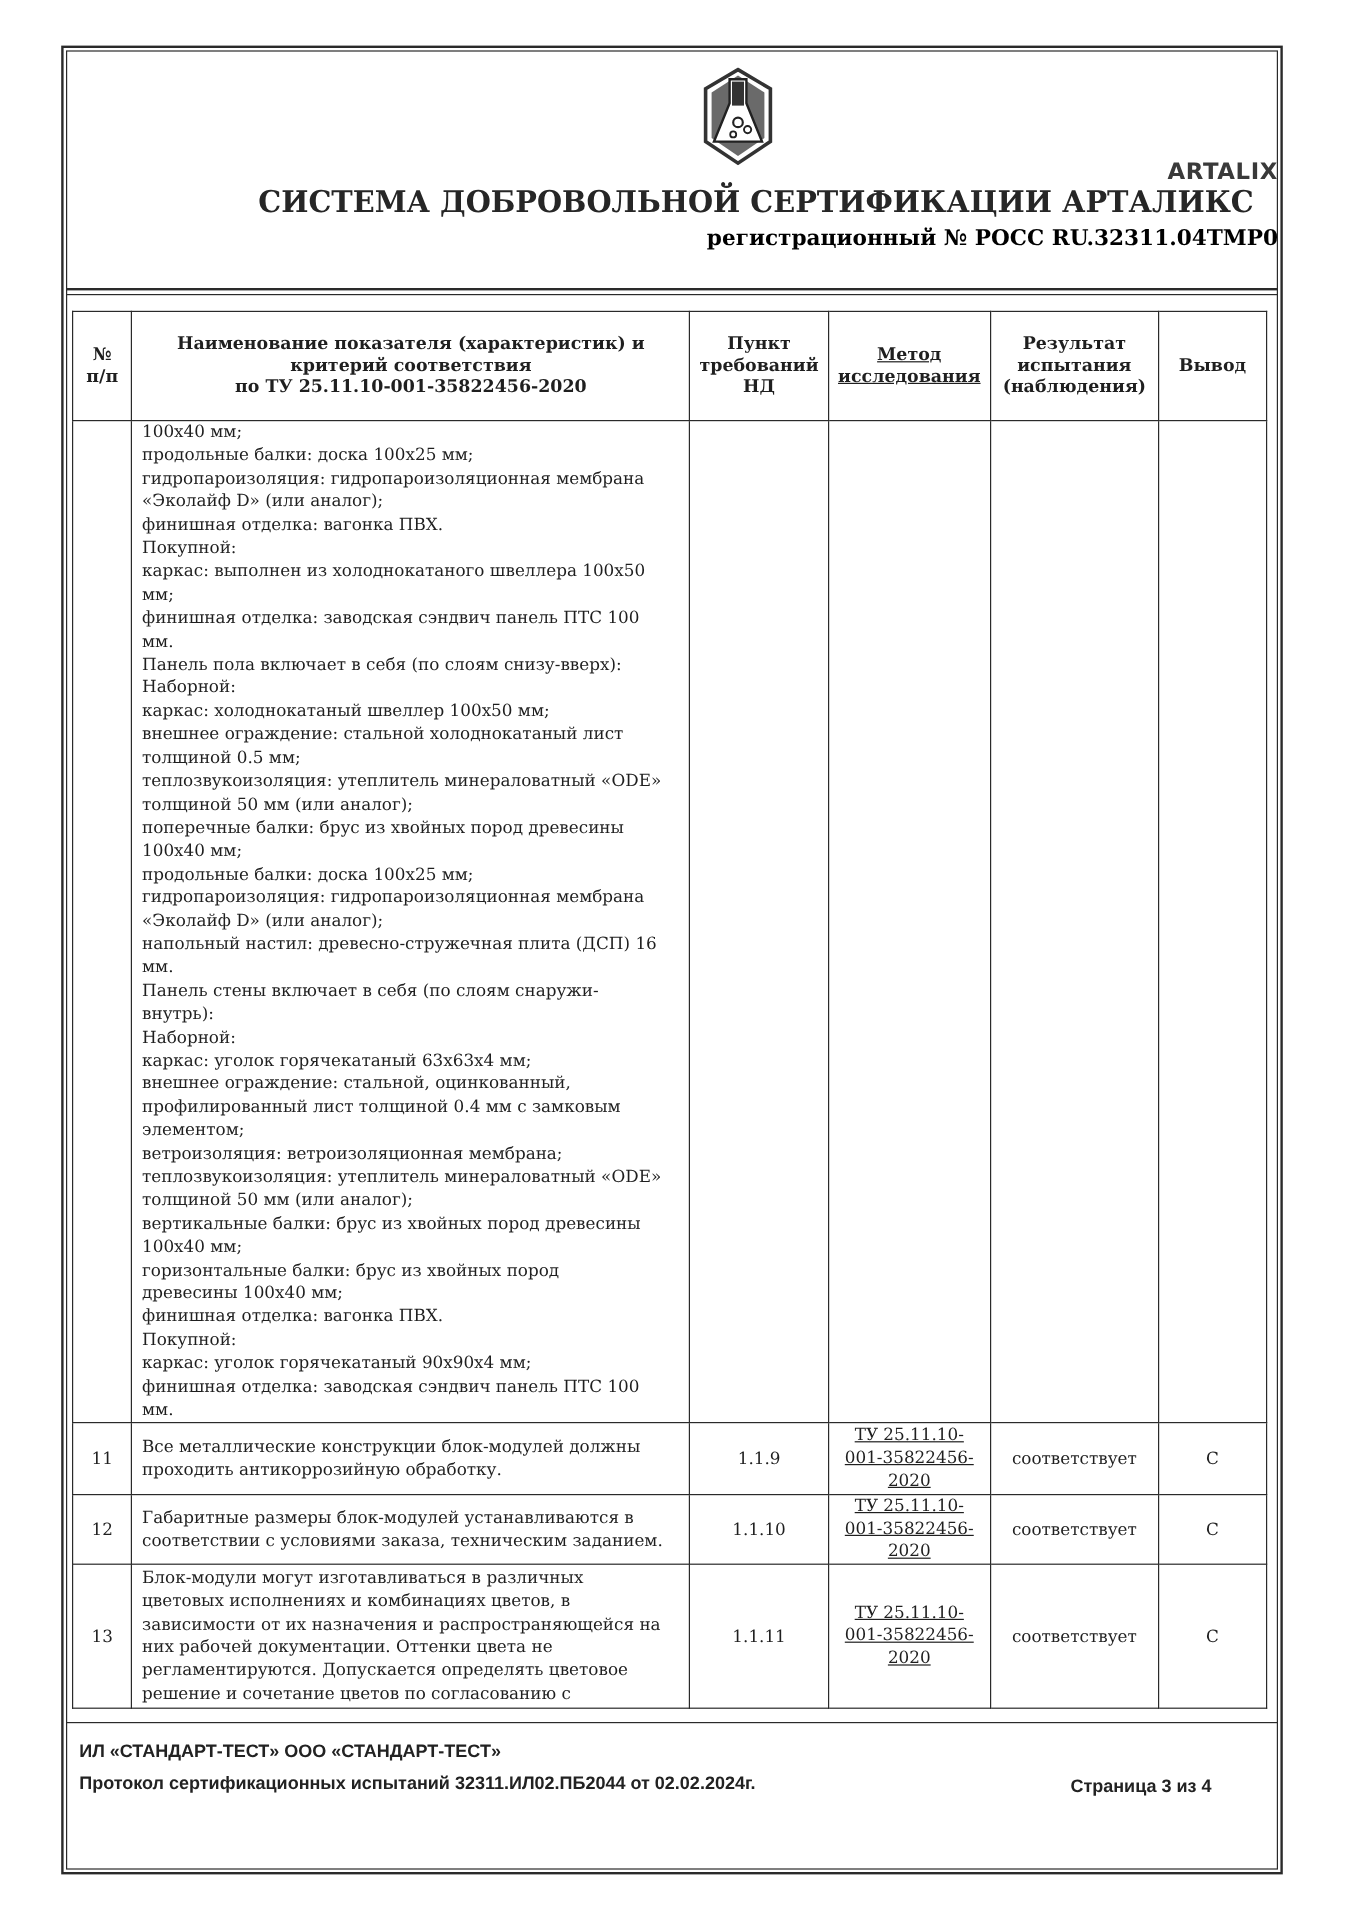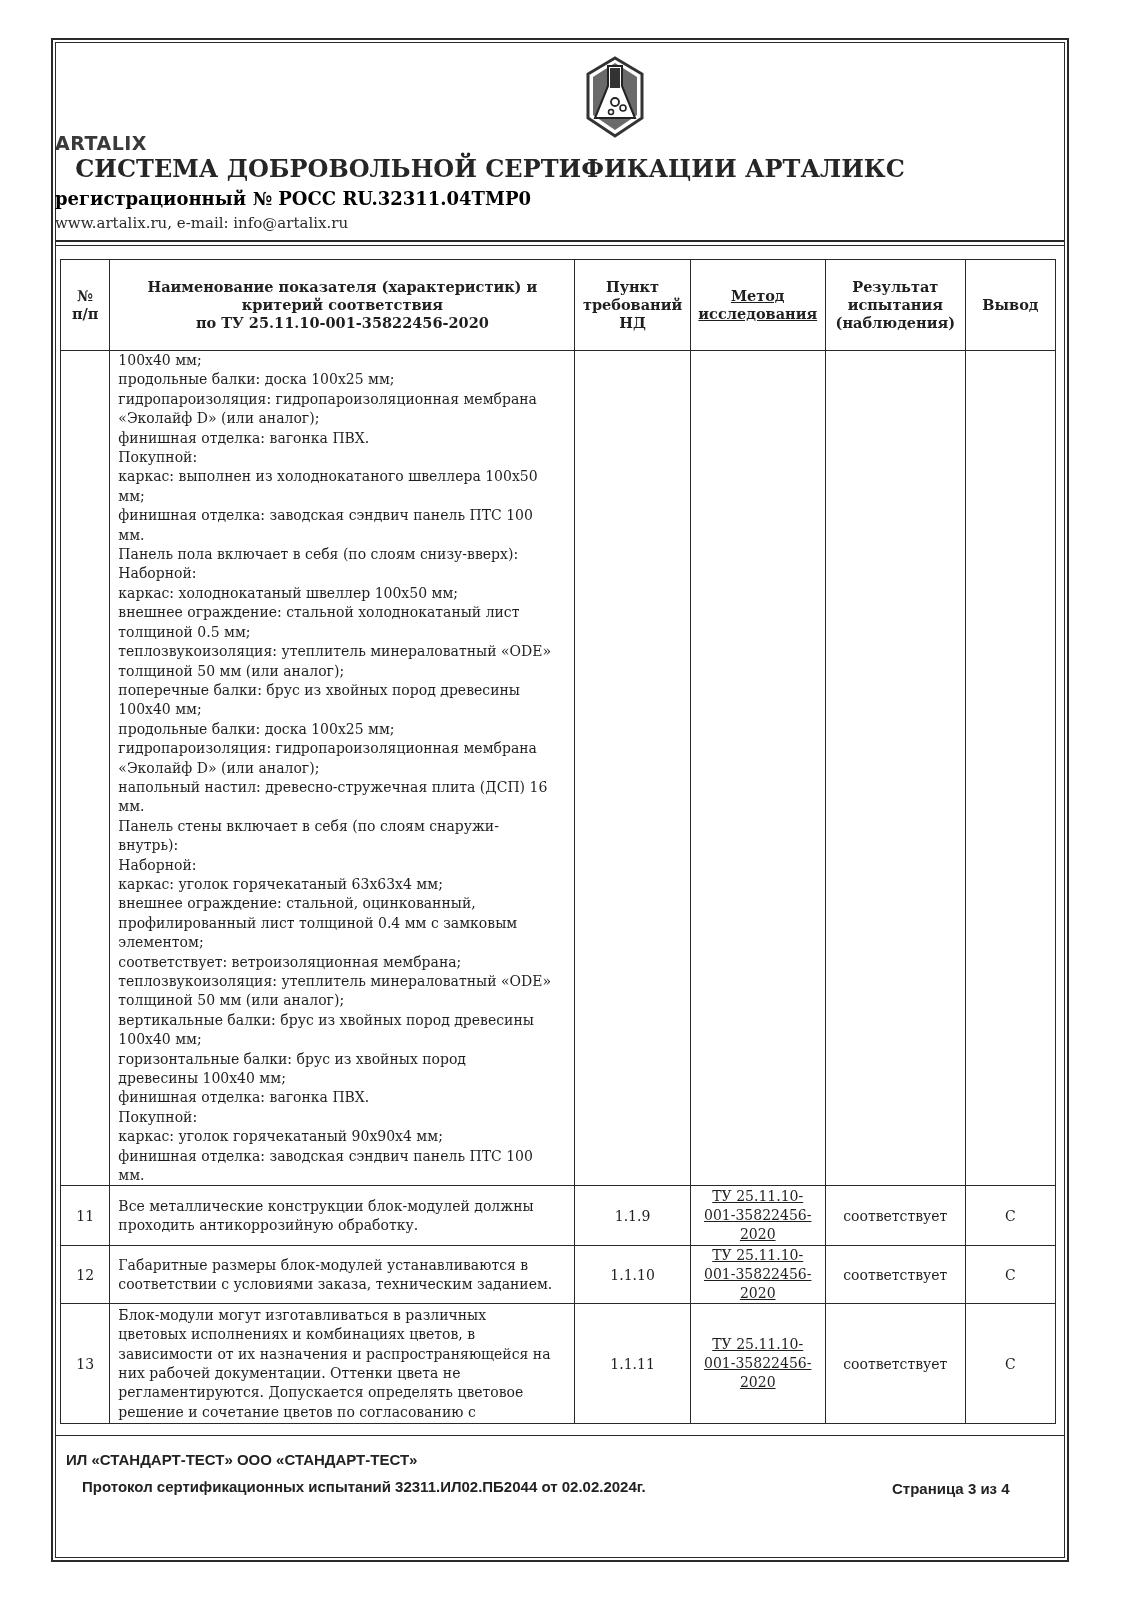--- a/index.html
+++ b/index.html
@@ -4,21 +4,21 @@
 <style>
   html, body { margin: 0; padding: 0; background: #ffffff; }
   body { width: 1132px; height: 1600px; position: relative; overflow: hidden;
          font-family: "Liberation Sans", sans-serif; color: #1a1a1a; }
 
   .frame-outer { position: absolute; left: 51px; top: 38px; width: 1018px; height: 1524px;
                  border: 2px solid #2a2a2a; box-sizing: border-box; }
   .frame-inner { position: absolute; left: 55px; top: 42px; width: 1010px; height: 1516px;
                  border: 1.5px solid #2a2a2a; box-sizing: border-box; }
 
-  .header { position: absolute; left: 55px; top: 42px; width: 1010px; height: 200px; text-align: left; }
+  .header { position: absolute; left: 55px; top: 42px; width: 1010px; height: 200px; text-align: right; }
   .logo { position: absolute; left: 530px; top: 14px; width: 60px; height: 82px; }
   .brand { position: absolute; left: 0; width: 100%; top: 90px; font-family: "DejaVu Sans", sans-serif;
            font-weight: bold; font-size: 19px; color: #3a3a3a; letter-spacing: 0.5px; }
   .system-title { position: absolute; left: 0; width: 100%; top: 112px; font-family: "DejaVu Serif", serif;
                   font-weight: bold; font-size: 25px; color: #262626; transform: scaleX(0.96); }
   .reg-number { position: absolute; left: 0; width: 100%; top: 146px; font-family: "DejaVu Serif", serif;
                 font-weight: bold; font-size: 18px; color: #000000; }
   .contacts { position: absolute; left: 0; width: 100%; top: 172px; font-family: "DejaVu Serif", serif;
               font-size: 15px; color: #2a2a2a; }
 
@@ -40,21 +40,21 @@
   td.c-name .lines { padding: 0 6px 0 8px; line-height: 19.4px; }
   td.c-name .lines div { white-space: nowrap; }
   tr.cont td.c-name .lines { padding-top: 0; }
   td.cell-center { text-align: center; line-height: 19px; }
   .method-lines div { line-height: 19px; }
 
   .footer-div { position: absolute; left: 55px; top: 1435px; width: 1010px; border-top: 1.5px solid #2a2a2a; }
   .footer-lab { position: absolute; left: 66px; top: 1451px; font-family: "Liberation Sans", sans-serif;
                 font-weight: bold; font-size: 15px; color: #222; }
   .footer-protocol { position: absolute; left: 66px; top: 1478px; font-family: "Liberation Sans", sans-serif;
-                     font-weight: bold; font-size: 15px; color: #222; margin-left: 16px; }
+                     font-weight: bold; font-size: 15px; color: #222; }
   .footer-page { position: absolute; left: 892px; top: 1480px; font-family: "Liberation Sans", sans-serif;
                  font-weight: bold; font-size: 15px; color: #222; }
 </style>
 </head>
 <body>
 
 <div class="frame-outer"></div>
 <div class="frame-inner"></div>
 
 <div class="header">
@@ -63,21 +63,20 @@
     <polygon points="30,7 52,21 52,59 30,74 8,59 8,21" fill="#6a6a6a"></polygon>
     <polygon points="23,10 37,10 37,30 50,62 10,62 23,30" fill="#ffffff" stroke="#222" stroke-width="2"></polygon>
     <rect x="25" y="12" width="10" height="20" fill="#333"></rect>
     <circle cx="30" cy="46" r="4" fill="none" stroke="#222" stroke-width="1.8"></circle>
     <circle cx="38" cy="52" r="3" fill="none" stroke="#222" stroke-width="1.6"></circle>
     <circle cx="26" cy="56" r="2.5" fill="none" stroke="#222" stroke-width="1.5"></circle>
   </svg>
   <div class="brand">ARTALIX</div>
   <div class="system-title">СИСТЕМА ДОБРОВОЛЬНОЙ СЕРТИФИКАЦИИ АРТАЛИКС</div>
   <div class="reg-number">регистрационный № РОСС RU.32311.04ТМР0</div>
-  <div class="contacts">www.artalix.ru, e-mail: info@artalix.ru</div>
 </div>
 
 <div class="divider1"></div>
 <div class="divider2"></div>
 
 <table class="results">
   <thead>
     <tr>
       <th class="c-num">
         <div>№</div>
@@ -134,21 +133,21 @@
             <div>«Эколайф D» (или аналог);</div>
             <div>напольный настил: древесно-стружечная плита (ДСП) 16</div>
             <div>мм.</div>
             <div>Панель стены включает в себя (по слоям снаружи-</div>
             <div>внутрь):</div>
             <div>Наборной:</div>
             <div>каркас: уголок горячекатаный 63x63x4 мм;</div>
             <div>внешнее ограждение: стальной, оцинкованный,</div>
             <div>профилированный лист толщиной 0.4 мм с замковым</div>
             <div>элементом;</div>
-            <div>соответствует: ветроизоляционная мембрана;</div>
+            <div>ветроизоляция: ветроизоляционная мембрана;</div>
             <div>теплозвукоизоляция: утеплитель минераловатный «ODE»</div>
             <div>толщиной 50 мм (или аналог);</div>
             <div>вертикальные балки: брус из хвойных пород древесины</div>
             <div>100x40 мм;</div>
             <div>горизонтальные балки: брус из хвойных пород</div>
             <div>древесины 100x40 мм;</div>
             <div>финишная отделка: вагонка ПВХ.</div>
             <div>Покупной:</div>
             <div>каркас: уголок горячекатаный 90x90x4 мм;</div>
             <div>финишная отделка: заводская сэндвич панель ПТС 100</div>

